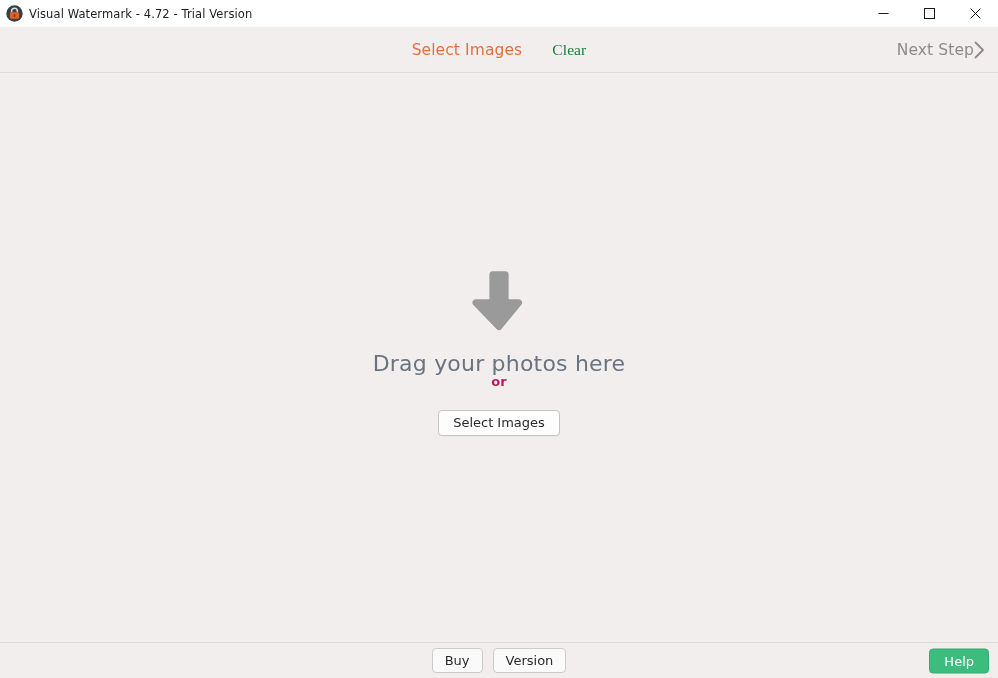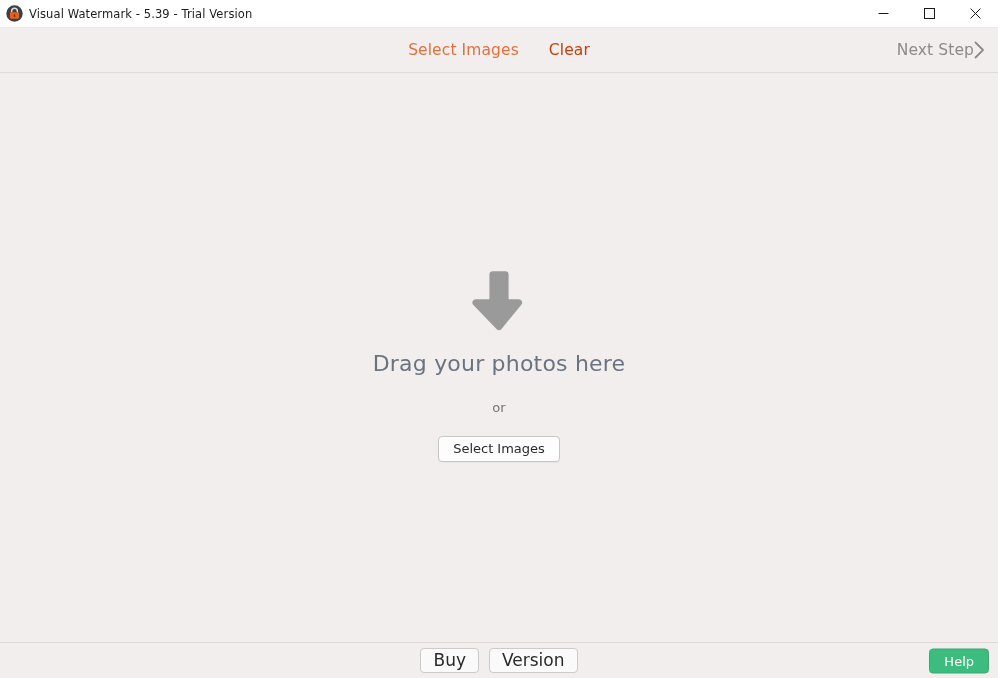--- a/index.html
+++ b/index.html
@@ -94,21 +94,21 @@
     font-size: 15.5px;
     background: none;
     border: none;
     padding: 2px 2px;
     cursor: default;
     font-family: "DejaVu Sans", "Liberation Sans", sans-serif;
     letter-spacing: 0.1px;
     white-space: nowrap;
   }
   .tool-link.accent { color: #e2703f; }
-  .tool-link.muted  { color: #c2410c; }
+  .tool-link.muted  { color: #15803d; font-family: Liberation Serif, serif; }
 
   .toolbar-right {
     position: absolute;
     right: 13px;
     top: 0;
     height: 44px;
     display: flex;
     align-items: center;
     gap: 0;
     cursor: default;
@@ -149,23 +149,23 @@
   .drop-title {
     font-size: 22px;
     color: #6a7480;
     letter-spacing: 0.2px;
     margin: 0;
     font-weight: normal;
     line-height: 1;
   }
   .drop-or {
     font-size: 13px;
-    color: #737373;
-    margin-top: 26px;
+    color: #be185d;
     line-height: 1;
+    font-weight: bold;
   }
   .select-images-button {
     margin-top: 22px;
     background: #fdfdfd;
     border: 1px solid #c8c5c3;
     border-radius: 4px;
     padding: 0 14px;
     height: 26px;
     line-height: 24px;
     font-size: 13px;
@@ -192,21 +192,21 @@
     align-items: center;
     gap: 10px;
   }
   .bottom-btn {
     background: #fbfafa;
     border: 1px solid #cdcac8;
     border-radius: 4px;
     height: 25px;
     line-height: 23px;
     padding: 0 12px;
-    font-size: 17px;
+    font-size: 13px;
     color: #2a2a2a;
     cursor: default;
     font-family: "DejaVu Sans", "Liberation Sans", sans-serif;
     white-space: nowrap;
   }
   .help-btn {
     position: absolute;
     right: 9px;
     top: 50%;
     transform: translateY(-50%);
@@ -232,21 +232,21 @@
   <div class="titlebar">
     <div class="titlebar-left">
       <span class="app-icon">
         <svg width="17" height="17" viewBox="0 0 17 17">
           <circle cx="8.5" cy="8.5" r="8.2" fill="#3a3f45"></circle>
           <path d="M5.6 7.6 V6.2 a2.9 2.9 0 0 1 5.8 0 V7.6" fill="none" stroke="#d9dde0" stroke-width="1.5"></path>
           <rect x="3.9" y="7.3" width="9.2" height="6.4" rx="1.1" fill="#e8601c"></rect>
           <rect x="7.7" y="9.2" width="1.6" height="2.9" rx="0.7" fill="#7a3108"></rect>
         </svg>
       </span>
-      <span class="titlebar-title">Visual Watermark - 5.39 - Trial Version</span>
+      <span class="titlebar-title">Visual Watermark - 4.72 - Trial Version</span>
     </div>
 
     <div class="window-controls">
       <button class="win-btn">
         <span>
           <svg width="11" height="11" viewBox="0 0 11 11">
             <line x1="0.5" y1="5.5" x2="10.5" y2="5.5" stroke="#1a1a1a" stroke-width="1"></line>
           </svg>
         </span>
       </button>

